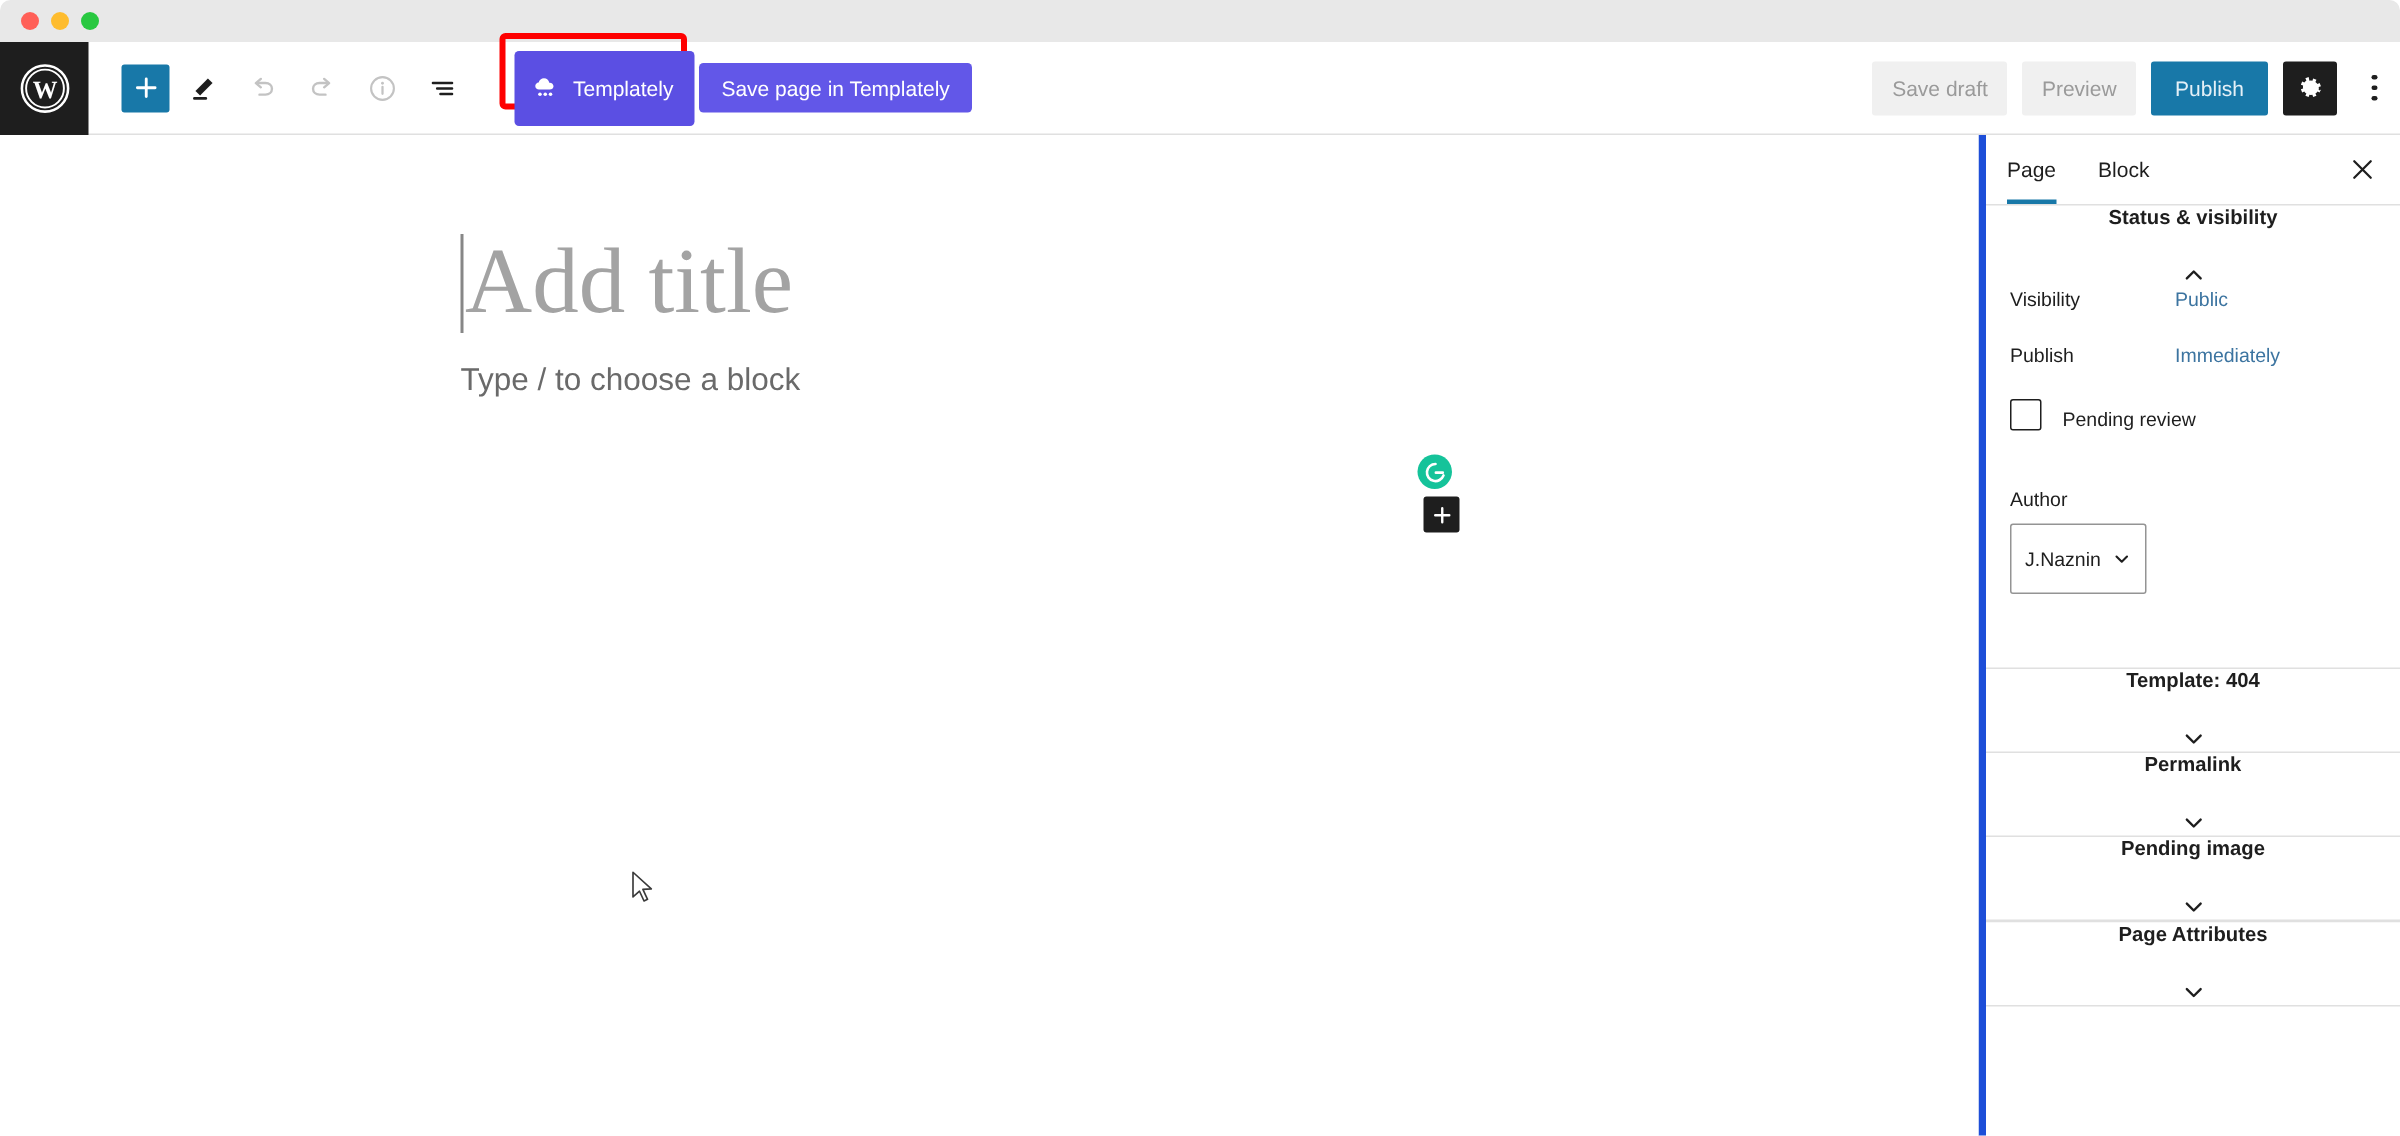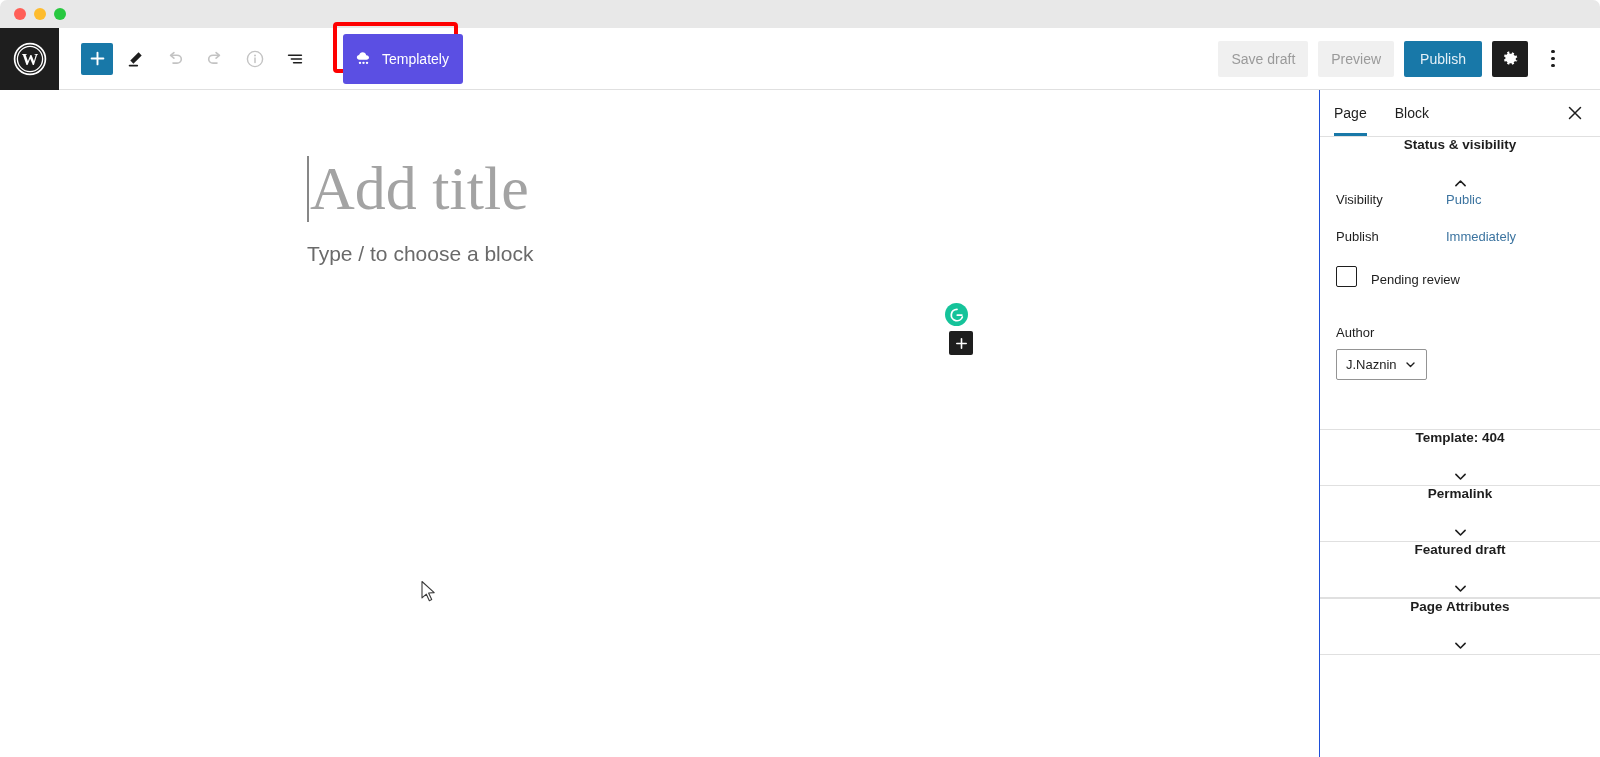--- a/index.html
+++ b/index.html
@@ -65,21 +65,21 @@
   #save-page-templately-button{
     background:#6257e8; color:#fff; border:none;
     height:33px; padding:0 15px; border-radius:3px;
     font-size:14px; cursor:pointer; margin-left:3px; white-space:nowrap;
   }
   .templately-cloud{
     width:19px; height:19px; display:block;
   }
 
   #header-right-tools{
-    margin-left:auto; display:flex; align-items:center; gap:10px; padding-right:32px;
+    margin-left:auto; display:flex; align-items:center; gap:10px; padding-right:2px;
   }
   .hdr-btn{
     border:none; border-radius:2px; font-size:14px; cursor:pointer;
     height:36px; padding:0 13px; white-space:nowrap;
   }
   #save-draft-button{ background:#f0f0f0; color:#9a9a9a; }
   #preview-button{ background:#f0f0f0; color:#9a9a9a; }
   #publish-button{ background:#1878a8; color:#e4f0f7; padding:0 16px; }
   #settings-gear-button{
     width:36px; height:36px; background:#1e1e1e; border:none; border-radius:2px;
@@ -125,21 +125,21 @@
     width:24px; height:24px; background:#1e1e1e; border:none; border-radius:2px;
     display:flex; align-items:center; justify-content:center; cursor:pointer;
   }
   #mouse-cursor{
     position:absolute; left:420px; top:490px; width:18px; height:24px; pointer-events:none;
   }
 
   
   #settings-sidebar{
     width:281px; flex:0 0 281px; background:#ffffff;
-    border-left:1px solid #1d4ed8; display:flex; flex-direction:column;
+    border-left:5px solid #1d4ed8; display:flex; flex-direction:column;
     overflow:hidden;
   }
   #sidebar-tabbar{
     height:47px; flex:0 0 47px; display:flex; align-items:stretch;
     border-bottom:1px solid #e0e0e0; padding:0 4px 0 0; position:relative;
   }
   .sidebar-tab{
     background:transparent; border:none; cursor:pointer;
     font-size:14px; color:#1e1e1e; padding:0 14px; position:relative;
     display:flex; align-items:center;
@@ -170,21 +170,21 @@
     cursor:pointer; padding:0; text-align:left;
   }
   #pending-review-row{ display:flex; align-items:flex-end; gap:14px; margin-bottom:38px; }
   #pending-review-checkbox{
     width:21px; height:21px; border:1.5px solid #1e1e1e; border-radius:2px;
     background:#fff; cursor:pointer; flex:0 0 21px;
   }
   #pending-review-label{ font-size:13px; color:#1e1e1e; cursor:pointer; }
   #author-label{ font-size:13px; color:#1e1e1e; margin-bottom:9px; }
   #author-select{
-    height:31px; min-width:86px; border:1px solid #949494; border-radius:2px;
+    height:47px; min-width:86px; border:1px solid #949494; border-radius:2px;
     background:#fff; display:inline-flex; align-items:center; gap:7px;
     padding:0 9px; font-size:13px; color:#1e1e1e; cursor:pointer;
   }
   #sidebar-gap{ height:27px; background:#ffffff; }
 
   .chev{ display:block; }
 </style>
 </head>
 <body>
 
@@ -254,20 +254,21 @@
     <button id="templately-button">
       <svg class="templately-cloud" viewBox="0 0 20 20" aria-hidden="true">
         <path d="M5.6 11.3c-1.45 0-2.6-1.12-2.6-2.5 0-1.3 1.03-2.38 2.36-2.49C5.8 4.56 7.3 3.3 9.1 3.3c1.9 0 3.48 1.38 3.72 3.17h.33c1.47 0 2.65 1.13 2.65 2.52s-1.18 2.31-2.65 2.31H5.6z" fill="#ffffff"></path>
         <circle cx="6.3" cy="14.6" r="1.25" fill="#ffffff"></circle>
         <circle cx="10" cy="14.6" r="1.25" fill="#ffffff"></circle>
         <circle cx="13.7" cy="14.6" r="1.25" fill="#ffffff"></circle>
       </svg>
       <span>Templately</span>
     </button>
 
+    <button id="save-page-templately-button">Save page in Templately</button>
   </div>
 
   <div id="header-right-tools">
     <button class="hdr-btn" id="save-draft-button">Save draft</button>
     <button class="hdr-btn" id="preview-button">Preview</button>
     <button class="hdr-btn" id="publish-button">Publish</button>
 
     <button id="settings-gear-button" title="Settings">
       <svg width="20" height="20" viewBox="0 0 20 20" aria-hidden="true">
         <path fill="#ffffff" d="M10 6.6a3.4 3.4 0 100 6.8 3.4 3.4 0 000-6.8zm0 5.1a1.7 1.7 0 110-3.4 1.7 1.7 0 010 3.4z"></path>
@@ -371,21 +372,21 @@
 
     <div class="panel-header">
       <span class="panel-title">Permalink</span>
       <svg class="chev" width="17" height="17" viewBox="0 0 17 17" aria-hidden="true">
         <path d="M3.9 6.4L8.5 11l4.6-4.6" fill="none" stroke="#1e1e1e" stroke-width="1.6" stroke-linecap="round" stroke-linejoin="round"></path>
       </svg>
     </div>
     <div class="panel-divider"></div>
 
     <div class="panel-header">
-      <span class="panel-title">Featured draft</span>
+      <span class="panel-title">Pending image</span>
       <svg class="chev" width="17" height="17" viewBox="0 0 17 17" aria-hidden="true">
         <path d="M3.9 6.4L8.5 11l4.6-4.6" fill="none" stroke="#1e1e1e" stroke-width="1.6" stroke-linecap="round" stroke-linejoin="round"></path>
       </svg>
     </div>
     <div class="panel-divider"></div>
 
     <div class="panel-divider"></div>
 
     <div class="panel-header">
       <span class="panel-title">Page Attributes</span>

